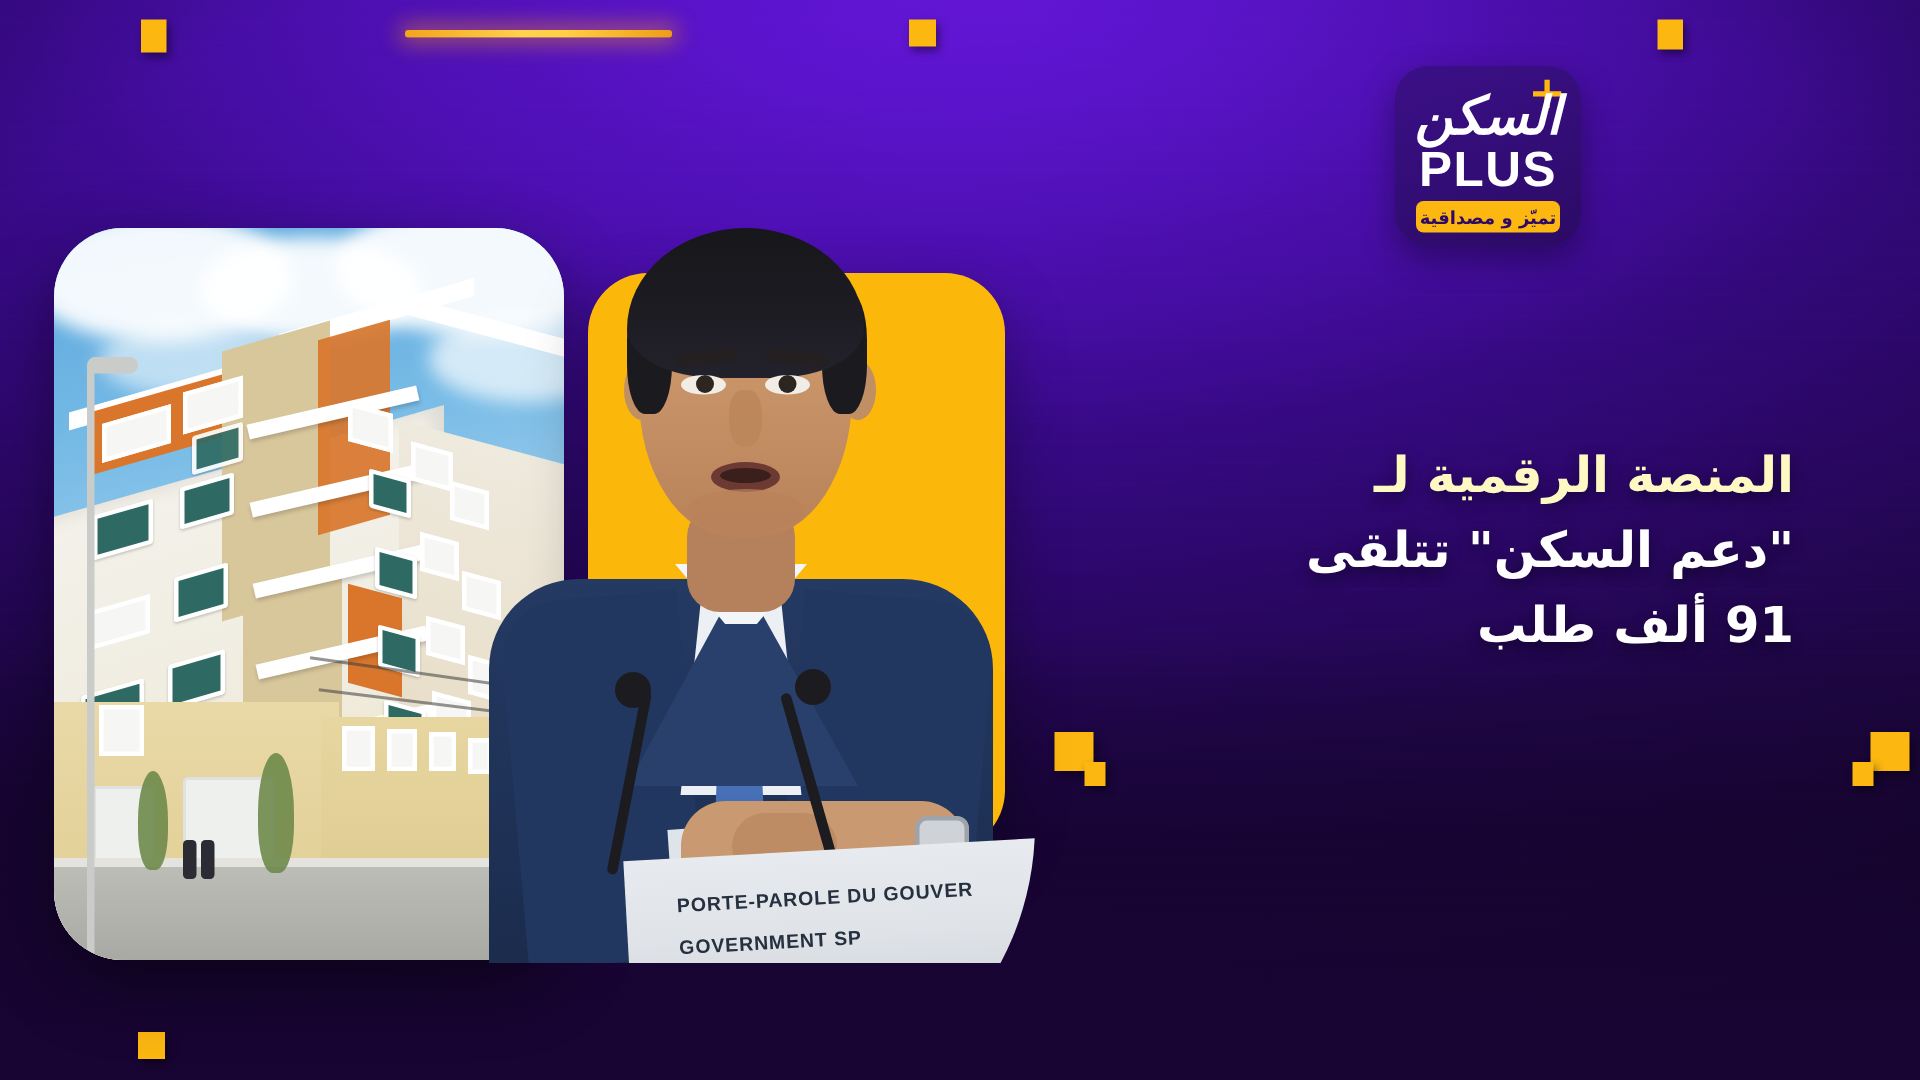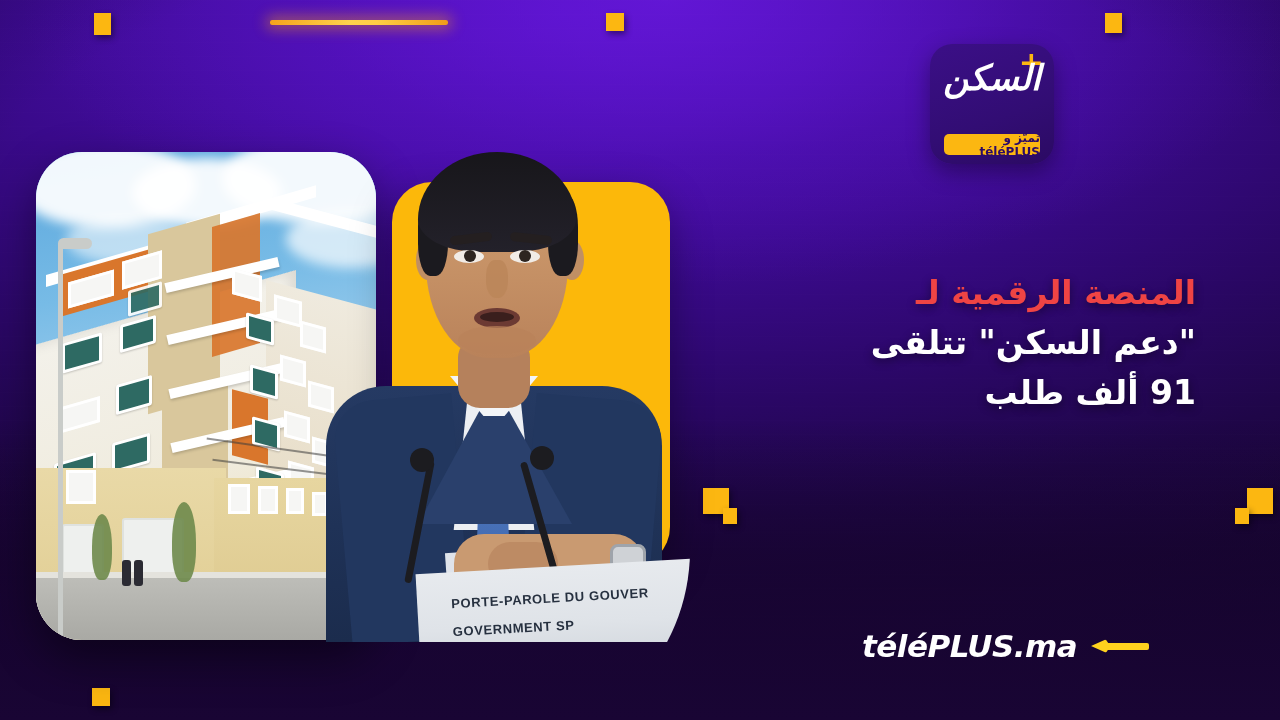--- a/index.html
+++ b/index.html
@@ -155,21 +155,21 @@
 
   
   .headline{
     position:absolute;right:84px;top:268px;width:480px;
     direction:rtl;text-align:right;
     font-family:"DejaVu Sans","Liberation Sans",sans-serif;
     font-weight:bold;line-height:1.52;
     text-shadow:0 3px 10px rgba(0,0,0,.45);
   }
   .hl-line{font-size:33px;}
-  .hl-yellow{color:#ef4444;}
+  .hl-yellow{color:#fef9c3;margin-top:24px;}
   .hl-white{color:#ffffff;}
 
   
   .logo{
     position:absolute;left:930px;top:44px;width:124px;height:120px;
     background:linear-gradient(160deg,#3b0f87 0%,#320d74 60%,#2b0a63 100%);
     border-radius:22px;
     box-shadow:0 8px 22px rgba(0,0,0,.35);
   }
   .logo-tele{
@@ -353,24 +353,18 @@
 
   <div class="headline">
     <div class="hl-line hl-yellow">المنصة الرقمية لـ</div>
     <div class="hl-line hl-white">"دعم السكن" تتلقى</div>
     <div class="hl-line hl-white">91 ألف طلب</div>
   </div>
 
   <div class="logo">
     <div class="logo-plus-mark">+</div>
     <div class="logo-tele">السكن</div>
-    <div class="logo-tag">تميّز و téléPLUS</div>
+    <div class="logo-plus-word">PLUS</div>
+    <div class="logo-tag">تميّز و مصداقية</div>
   </div>
 
-  <div class="footer">
-    <div class="foot-text">téléPLUS.ma</div>
-    <div class="arrow">
-      <div class="shaft"></div>
-      <div class="head"></div>
-    </div>
-  </div>
 
 </div>
 
 </body></html>

